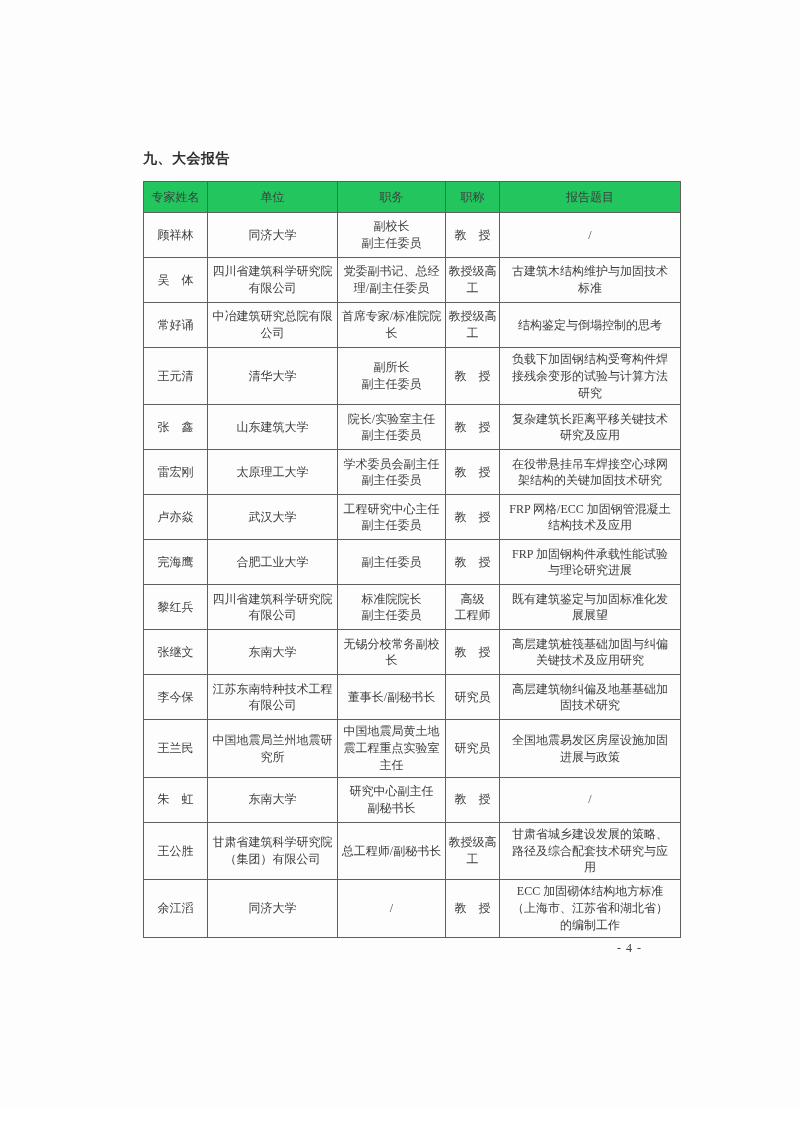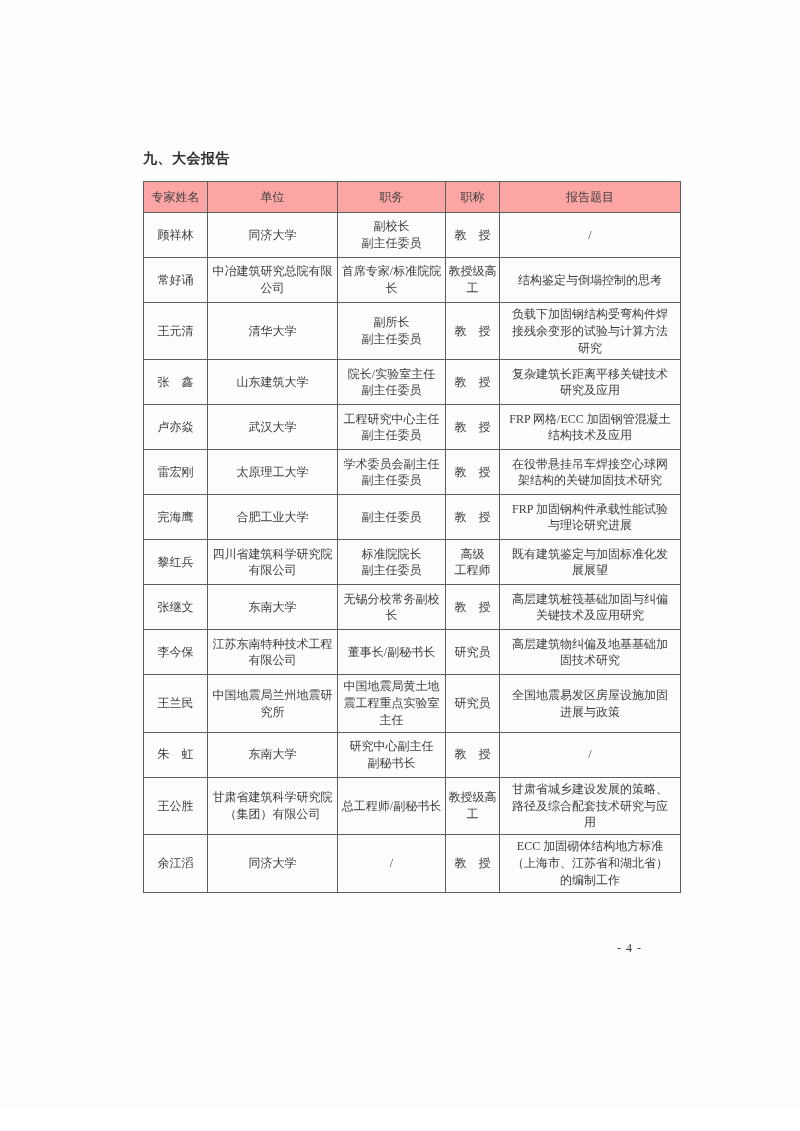--- a/index.html
+++ b/index.html
@@ -39,21 +39,21 @@
   .report-table td {
     border: 1px solid #5f5f5f;
     text-align: center;
     vertical-align: middle;
     padding: 3px 3px;
     line-height: 1.4;
     white-space: pre-line;
     overflow: hidden;
   }
   .report-table th {
-    background: #fca5a5;
+    background: #22c55e;
     font-weight: normal;
     height: 24px;
     white-space: nowrap;
   }
   .report-table td {
     height: 38px;
   }
   .report-table td.col-topic {
     padding: 3px 7px;
   }
@@ -97,20 +97,28 @@
     <tbody>
         <tr>
           <td class="col-name">顾祥林</td>
           <td class="col-unit">同济大学</td>
           <td class="col-position">副校长
 副主任委员</td>
           <td class="col-title">教　授</td>
           <td class="col-topic">/</td>
         </tr>
         <tr>
+          <td class="col-name">吴　体</td>
+          <td class="col-unit">四川省建筑科学研究院有限公司</td>
+          <td class="col-position">党委副书记、总经理/副主任委员</td>
+          <td class="col-title">教授级高
+工</td>
+          <td class="col-topic">古建筑木结构维护与加固技术标准</td>
+        </tr>
+        <tr>
           <td class="col-name">常好诵</td>
           <td class="col-unit">中冶建筑研究总院有限公司</td>
           <td class="col-position">首席专家/标准院院长</td>
           <td class="col-title">教授级高
 工</td>
           <td class="col-topic">结构鉴定与倒塌控制的思考</td>
         </tr>
         <tr>
           <td class="col-name">王元清</td>
           <td class="col-unit">清华大学</td>
@@ -121,34 +129,34 @@
         </tr>
         <tr>
           <td class="col-name">张　鑫</td>
           <td class="col-unit">山东建筑大学</td>
           <td class="col-position">院长/实验室主任
 副主任委员</td>
           <td class="col-title">教　授</td>
           <td class="col-topic">复杂建筑长距离平移关键技术研究及应用</td>
         </tr>
         <tr>
+          <td class="col-name">雷宏刚</td>
+          <td class="col-unit">太原理工大学</td>
+          <td class="col-position">学术委员会副主任
+副主任委员</td>
+          <td class="col-title">教　授</td>
+          <td class="col-topic">在役带悬挂吊车焊接空心球网架结构的关键加固技术研究</td>
+        </tr>
+        <tr>
           <td class="col-name">卢亦焱</td>
           <td class="col-unit">武汉大学</td>
           <td class="col-position">工程研究中心主任
 副主任委员</td>
           <td class="col-title">教　授</td>
           <td class="col-topic">FRP 网格/ECC 加固钢管混凝土结构技术及应用</td>
-        </tr>
-        <tr>
-          <td class="col-name">雷宏刚</td>
-          <td class="col-unit">太原理工大学</td>
-          <td class="col-position">学术委员会副主任
-副主任委员</td>
-          <td class="col-title">教　授</td>
-          <td class="col-topic">在役带悬挂吊车焊接空心球网架结构的关键加固技术研究</td>
         </tr>
         <tr>
           <td class="col-name">完海鹰</td>
           <td class="col-unit">合肥工业大学</td>
           <td class="col-position">副主任委员</td>
           <td class="col-title">教　授</td>
           <td class="col-topic">FRP 加固钢构件承载性能试验与理论研究进展</td>
         </tr>
         <tr>
           <td class="col-name">黎红兵</td>

